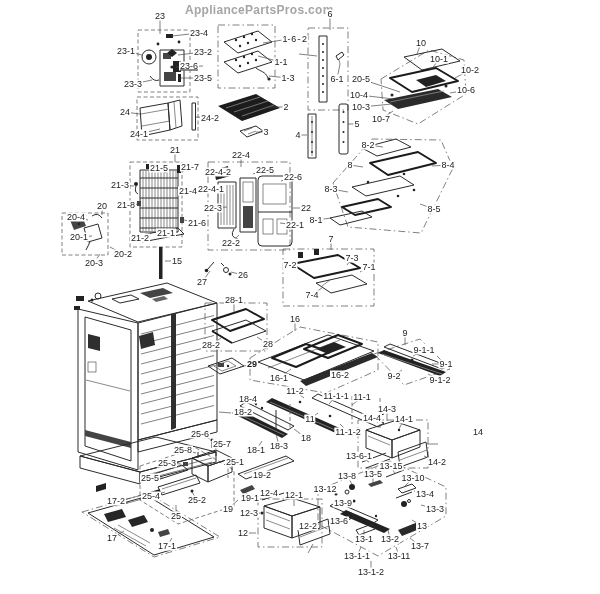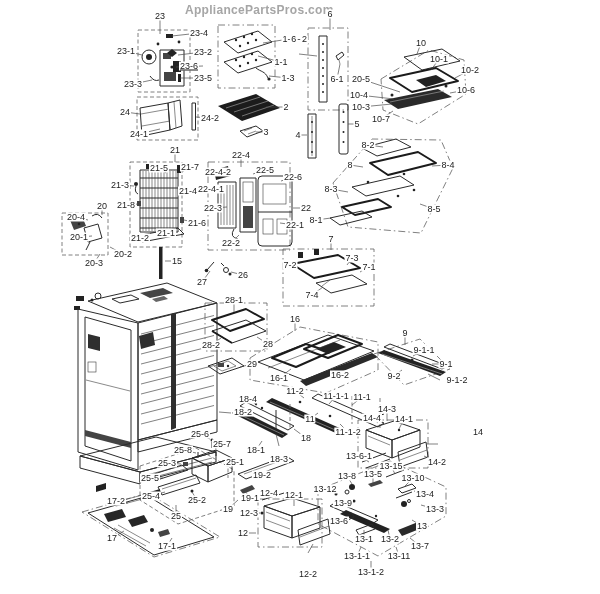--- a/index.html
+++ b/index.html
@@ -589,38 +589,38 @@
     <span class="lbl" style="left: 202px; top: 282px;">27</span>
     <span class="lbl" style="left: 243px; top: 275px;">26</span>
     <span class="lbl" style="left: 331px; top: 239px;">7</span>
     <span class="lbl" style="left: 290px; top: 265px;">7-2</span>
     <span class="lbl" style="left: 352px; top: 258px;">7-3</span>
     <span class="lbl" style="left: 369px; top: 267px;">7-1</span>
     <span class="lbl" style="left: 312px; top: 295px;">7-4</span>
     <span class="lbl" style="left: 234px; top: 300px;">28-1</span>
     <span class="lbl" style="left: 211px; top: 345px;">28-2</span>
     <span class="lbl" style="left: 268px; top: 344px;">28</span>
-    <span class="lbl" style="left: 252px; top: 364px;">29</span>
+    <span class="lbl" style="left: 252px; top: 364px; font-weight: bold;">29</span>
     <span class="lbl" style="left: 295px; top: 319px;">16</span>
     <span class="lbl" style="left: 279px; top: 378px;">16-1</span>
     <span class="lbl" style="left: 340px; top: 375px;">16-2</span>
     <span class="lbl" style="left: 405px; top: 333px;">9</span>
     <span class="lbl" style="left: 424px; top: 350px;">9-1-1</span>
     <span class="lbl" style="left: 446px; top: 364px;">9-1</span>
     <span class="lbl" style="left: 394px; top: 376px;">9-2</span>
-    <span class="lbl" style="left: 440px; top: 380px; margin-left: 17px;">9-1-2</span>
+    <span class="lbl" style="left: 440px; top: 380px;">9-1-2</span>
     <span class="lbl" style="left: 295px; top: 391px;">11-2</span>
     <span class="lbl" style="left: 336px; top: 396px; text-align: center;">11-1-1</span>
     <span class="lbl" style="left: 362px; top: 397px;">11-1</span>
     <span class="lbl" style="left: 310px; top: 419px;">11</span>
     <span class="lbl" style="left: 348px; top: 432px;">11-1-2</span>
     <span class="lbl" style="left: 248px; top: 399px;">18-4</span>
     <span class="lbl" style="left: 219px; top: 412px; margin-left: 24px;">18-2</span>
     <span class="lbl" style="left: 256px; top: 450px;">18-1</span>
-    <span class="lbl" style="left: 279px; top: 446px; margin-top: 13px;">18-3</span>
+    <span class="lbl" style="left: 279px; top: 446px;">18-3</span>
     <span class="lbl" style="left: 306px; top: 438px;">18</span>
     <span class="lbl" style="left: 387px; top: 409px;">14-3</span>
     <span class="lbl" style="left: 372px; top: 418px;">14-4</span>
     <span class="lbl" style="left: 404px; top: 419px;">14-1</span>
     <span class="lbl" style="left: 438px; top: 432px; margin-left: 40px;">14</span>
     <span class="lbl" style="left: 437px; top: 462px;">14-2</span>
     <span class="lbl" style="left: 200px; top: 434px;">25-6</span>
     <span class="lbl" style="left: 183px; top: 450px;">25-8</span>
     <span class="lbl" style="left: 222px; top: 444px;">25-7</span>
     <span class="lbl" style="left: 167px; top: 463px;">25-3</span>
@@ -632,21 +632,21 @@
     <span class="lbl" style="left: 262px; top: 475px;">19-2</span>
     <span class="lbl" style="left: 250px; top: 498px;">19-1</span>
     <span class="lbl" style="left: 228px; top: 509px;">19</span>
     <span class="lbl" style="left: 116px; top: 501px;">17-2</span>
     <span class="lbl" style="left: 112px; top: 538px;">17</span>
     <span class="lbl" style="left: 167px; top: 546px;">17-1</span>
     <span class="lbl" style="left: 269px; top: 493px;">12-4</span>
     <span class="lbl" style="left: 294px; top: 495px;">12-1</span>
     <span class="lbl" style="left: 249px; top: 513px;">12-3</span>
     <span class="lbl" style="left: 243px; top: 533px;">12</span>
-    <span class="lbl" style="left: 308px; top: 574px;">12-2</span>
+    <span class="lbl" style="left: 308px; top: 526px;">12-2</span>
     <span class="lbl" style="left: 359px; top: 456px;">13-6-1</span>
     <span class="lbl" style="left: 325px; top: 489px;">13-12</span>
     <span class="lbl" style="left: 347px; top: 476px;">13-8</span>
     <span class="lbl" style="left: 373px; top: 474px;">13-5</span>
     <span class="lbl" style="left: 391px; top: 466px;">13-15</span>
     <span class="lbl" style="left: 413px; top: 478px;">13-10</span>
     <span class="lbl" style="left: 425px; top: 494px;">13-4</span>
     <span class="lbl" style="left: 343px; top: 503px;">13-9</span>
     <span class="lbl" style="left: 435px; top: 509px;">13-3</span>
     <span class="lbl" style="left: 339px; top: 521px;">13-6</span>

